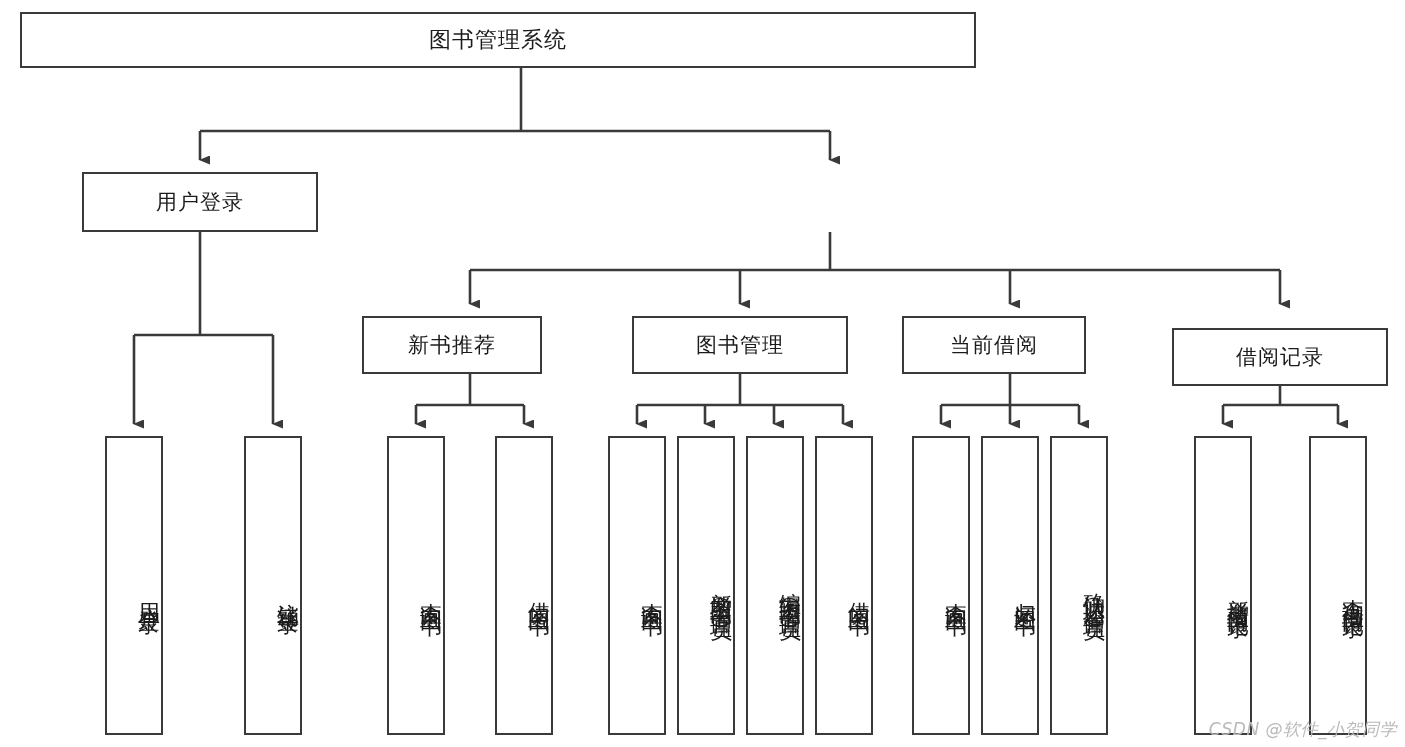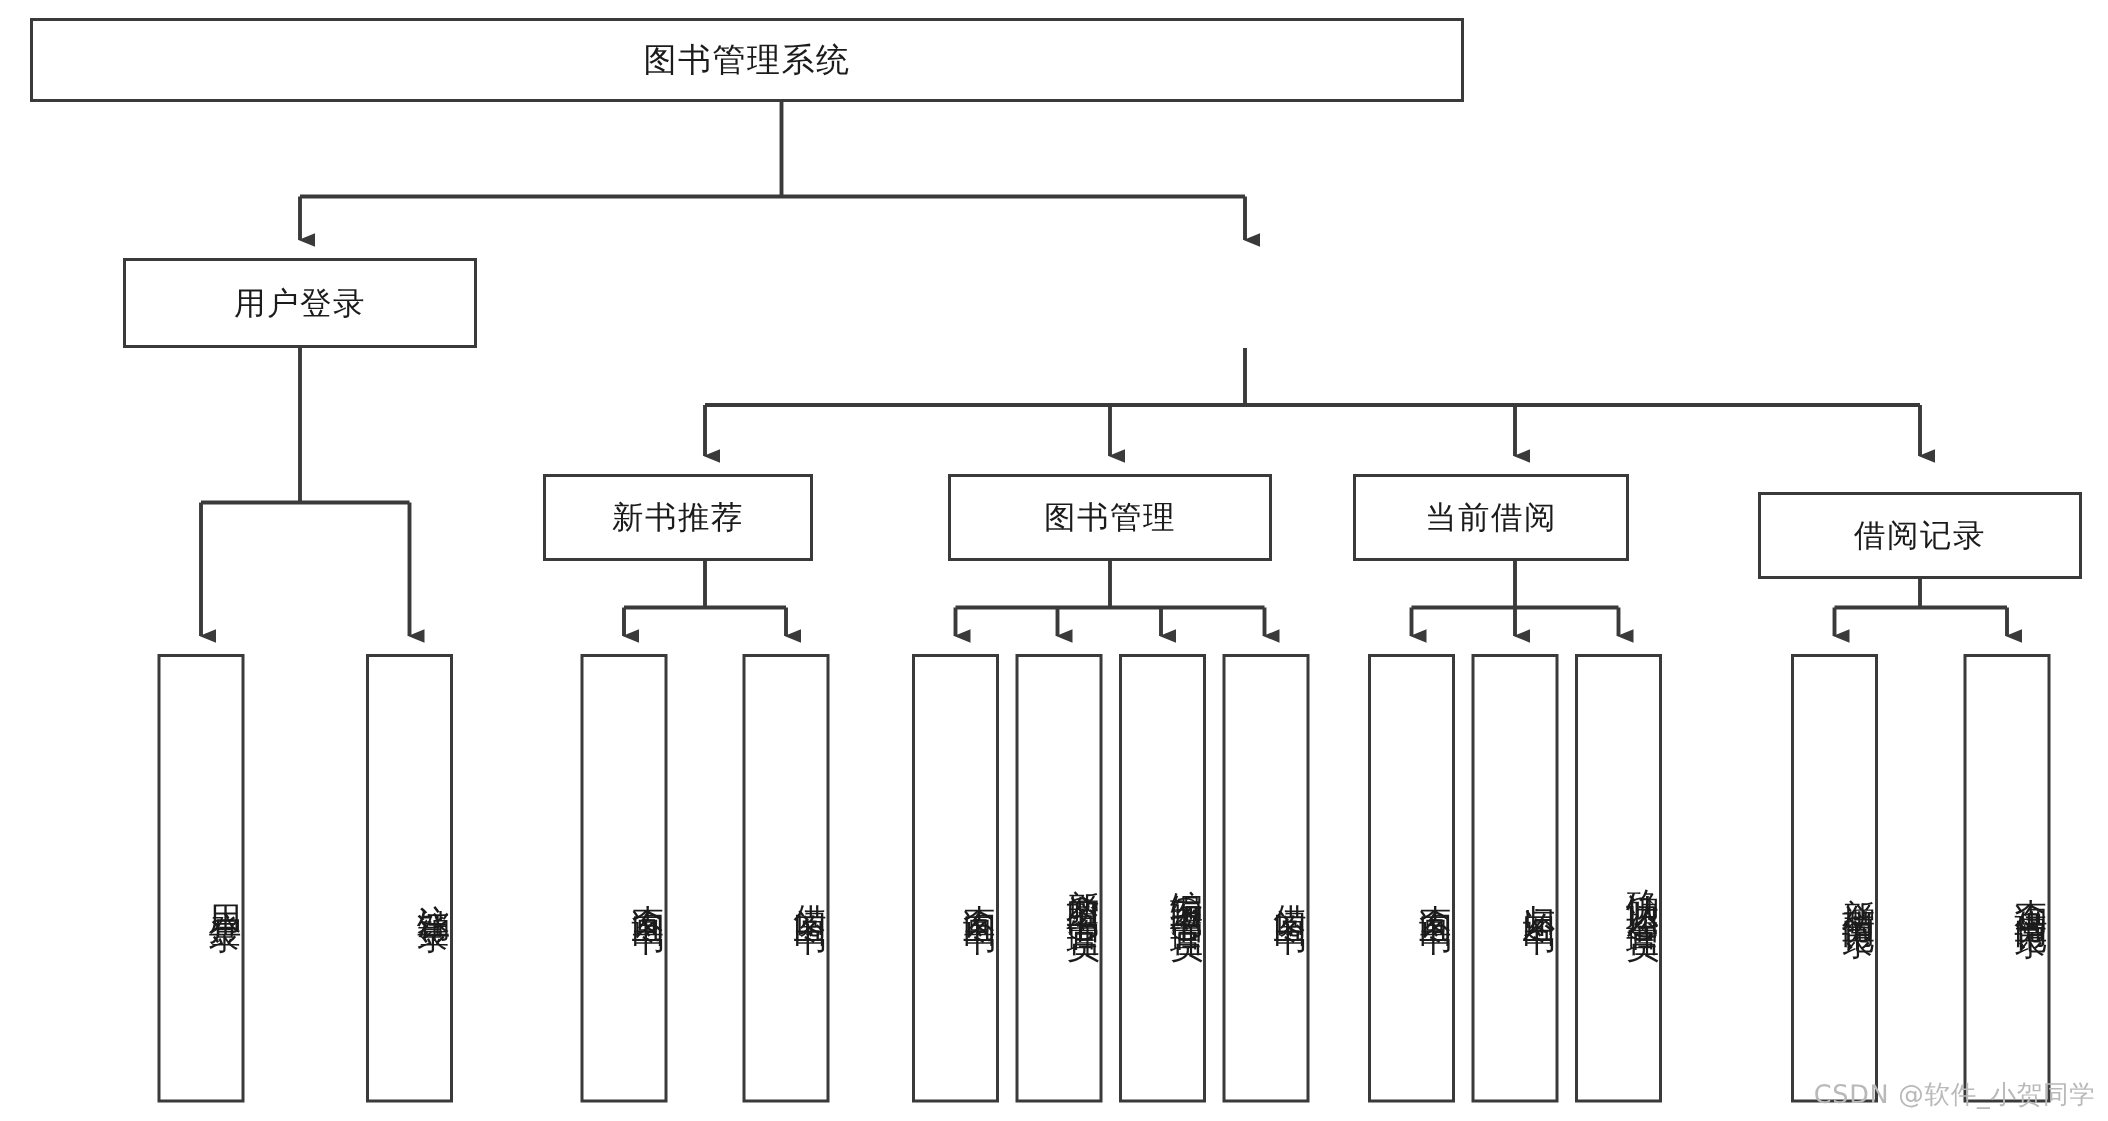--- a/index.html
+++ b/index.html
@@ -52,20 +52,21 @@
   .node.root{ font-size:22px; }
   #watermark{
     position:absolute;
     right:8px;
     bottom:6px;
     font-size:17px;
     color:#b9b9b9;
     letter-spacing:0.5px;
     white-space:nowrap;
     user-select:none;
+    font-style:italic;
   }
 </style>
 </head>
 <body>
 
 <div id="canvas">
 
   <svg id="wires" viewBox="0 0 1405 747">
     <defs>
       <marker id="arrow" markerWidth="10" markerHeight="11" refX="4.5" refY="10" orient="auto" markerUnits="userSpaceOnUse">

